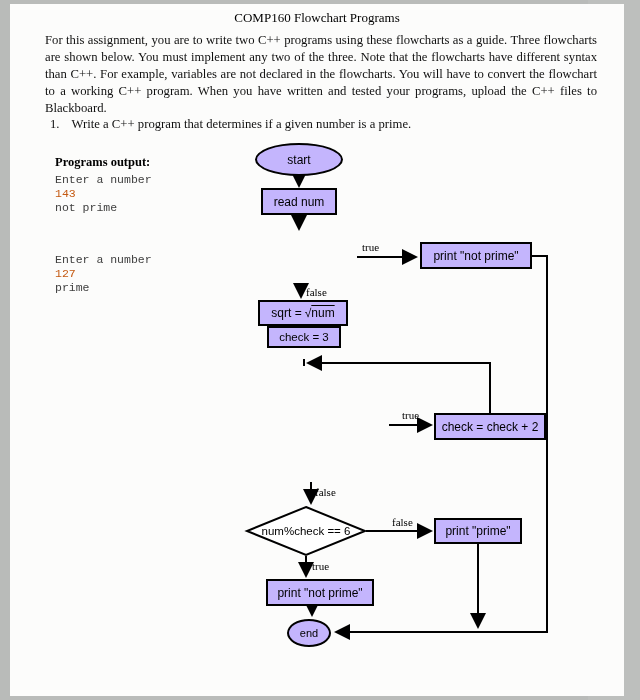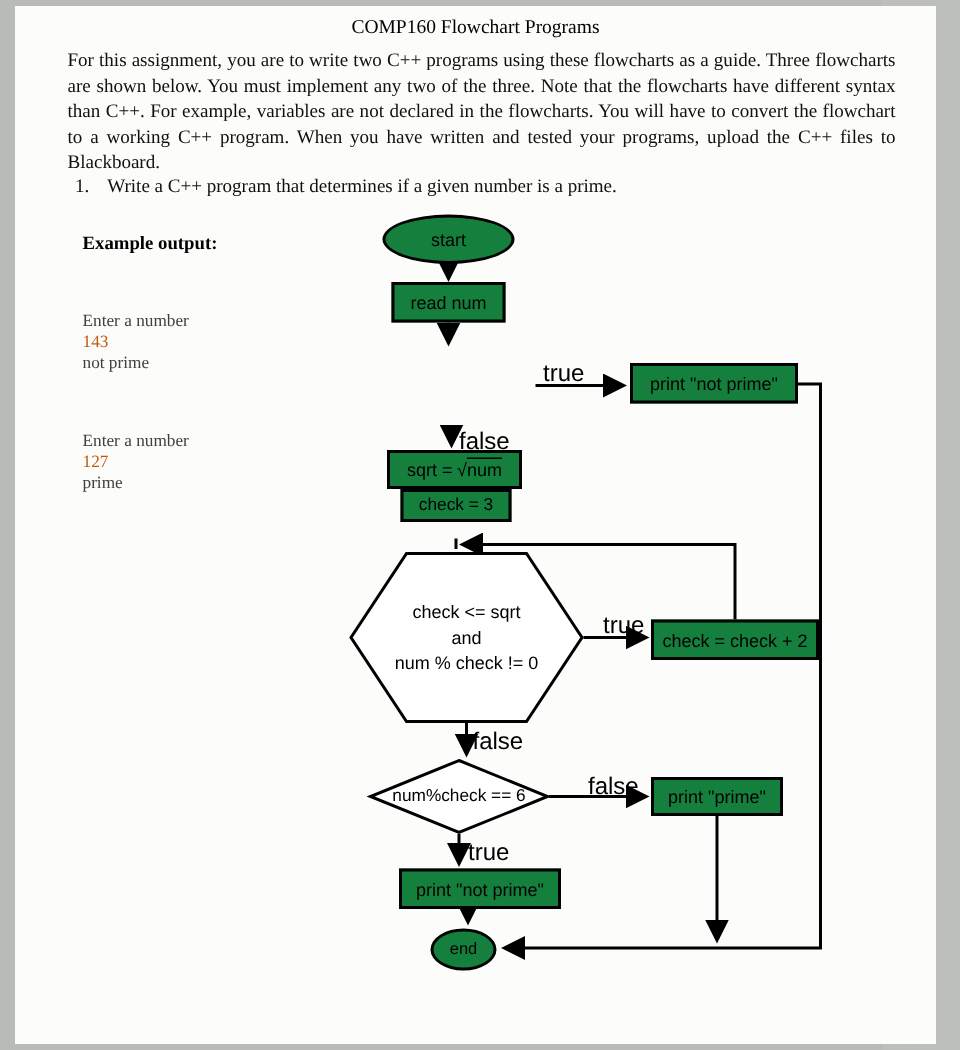--- a/index.html
+++ b/index.html
@@ -17,63 +17,63 @@
     position:absolute; top:6px; left:0; width:100%;
     text-align:center; font-size:13px; color:#000;
   }
   .intro {
     position:absolute; left:35px; top:28px; width:552px;
     font-size:12.7px; line-height:1.33; text-align:justify; color:#101010;
   }
   .item { position:absolute; left:40px; top:113px; font-size:12.7px; color:#101010; }
   .item .num { margin-right:12px; }
   .ex-heading { position:absolute; left:45px; top:151px; font-weight:bold; font-size:12.5px; color:#000; }
-  .console { position:absolute; left:45px; font-family:Liberation Serif, serif; font-size:11.5px; line-height:14px; color:#404040;margin-top:34px; }
+  .console { position:absolute; left:45px; font-family:Liberation Mono, monospace; font-size:11.5px; line-height:14px; color:#404040; }
   .console.run1 { top:169px; }
   .console.run2 { top:249px; }
   .console .inputnum { color:#c45911; }
 
   .fc { position:absolute; inset:0; }
   .fc svg.wires { position:absolute; left:0; top:0; }
   .shape {
     position:absolute; box-sizing:border-box;
-    border:2px solid #000; background:#15803d;
+    border:2px solid #000; background:#c4b5fd;
     display:flex; align-items:center; justify-content:center;
     font-family:"Liberation Sans", sans-serif; font-size:12px; color:#000;
     white-space:nowrap;
   }
   .oval { border-radius:50%; }
   .polywrap { position:absolute; font-family:"Liberation Sans", sans-serif; font-size:12px; color:#000; }
   .polywrap svg { position:absolute; left:0; top:0; overflow:visible; }
   .polywrap .ctext {
     position:absolute; inset:0; display:flex; flex-direction:column;
     align-items:center; justify-content:center; text-align:center; line-height:17px;
   }
   .branch {
-    position:absolute; font-family:Liberation Sans, sans-serif;
-    font-size:16px; color:#000; background:transparent;
+    position:absolute; font-family:Liberation Serif, serif;
+    font-size:11px; color:#000; background:transparent;
   }
   .radicand { text-decoration:overline; }
   .radical { margin-left:3px; }
 </style>
 </head>
 <body>
 
 <div class="photo">
   <div class="page">
 
     <div class="title">COMP160 Flowchart Programs</div>
 
     <div class="intro">For this assignment, you are to write two C++ programs using these flowcharts as a guide. Three flowcharts are shown below. You must implement any two of the three. Note that the flowcharts have different syntax than C++. For example, variables are not declared in the flowcharts. You will have to convert the flowchart to a working C++ program. When you have written and tested your programs, upload the C++ files to Blackboard.</div>
 
     <div class="item">
       <span class="num">1.</span><span>Write a C++ program that determines if a given number is a prime.</span>
     </div>
 
-    <div class="ex-heading">Example output:</div>
+    <div class="ex-heading">Programs output:</div>
 
     <div class="console run1">
       <div>Enter a number</div>
       <div class="inputnum">143</div>
       <div>not prime</div>
     </div>
 
     <div class="console run2">
       <div>Enter a number</div>
       <div class="inputnum">127</div>
@@ -122,30 +122,20 @@
       <div class="shape" style="left:248px; top:296px; width:90px; height:26px;">
         <span>sqrt =</span>
           <span class="radical">√</span>
           <span class="radicand">num</span>
       </div>
 
       <div class="shape" style="left:257px; top:322px; width:74px; height:22px; font-size:11.5px;">
         <span>check = 3</span>
       </div>
 
-      <div class="polywrap" style="left:223px; top:364px; width:156px; height:114px;">
-        <svg width="156" height="114" viewBox="0 0 156 114">
-          <polygon points="38,1 118,1 155,57 118,113 38,113 1,57" fill="#fff" stroke="#000" stroke-width="2"></polygon>
-        </svg>
-        <div class="ctext">
-          <div>check &lt;= sqrt</div>
-          <div>and</div>
-          <div>num % check != 0</div>
-        </div>
-      </div>
 
       <div class="shape" style="left:424px; top:409px; width:112px; height:27px;">
         <span>check = check + 2</span>
       </div>
 
       <div class="polywrap" style="left:236px; top:502px; width:120px; height:50px;">
         <svg width="120" height="50" viewBox="0 0 120 50">
           <polygon points="60,1 119,25 60,49 1,25" fill="#fff" stroke="#000" stroke-width="2"></polygon>
         </svg>
         <div class="ctext" style="font-size:11.5px;">num%check == 6</div>

